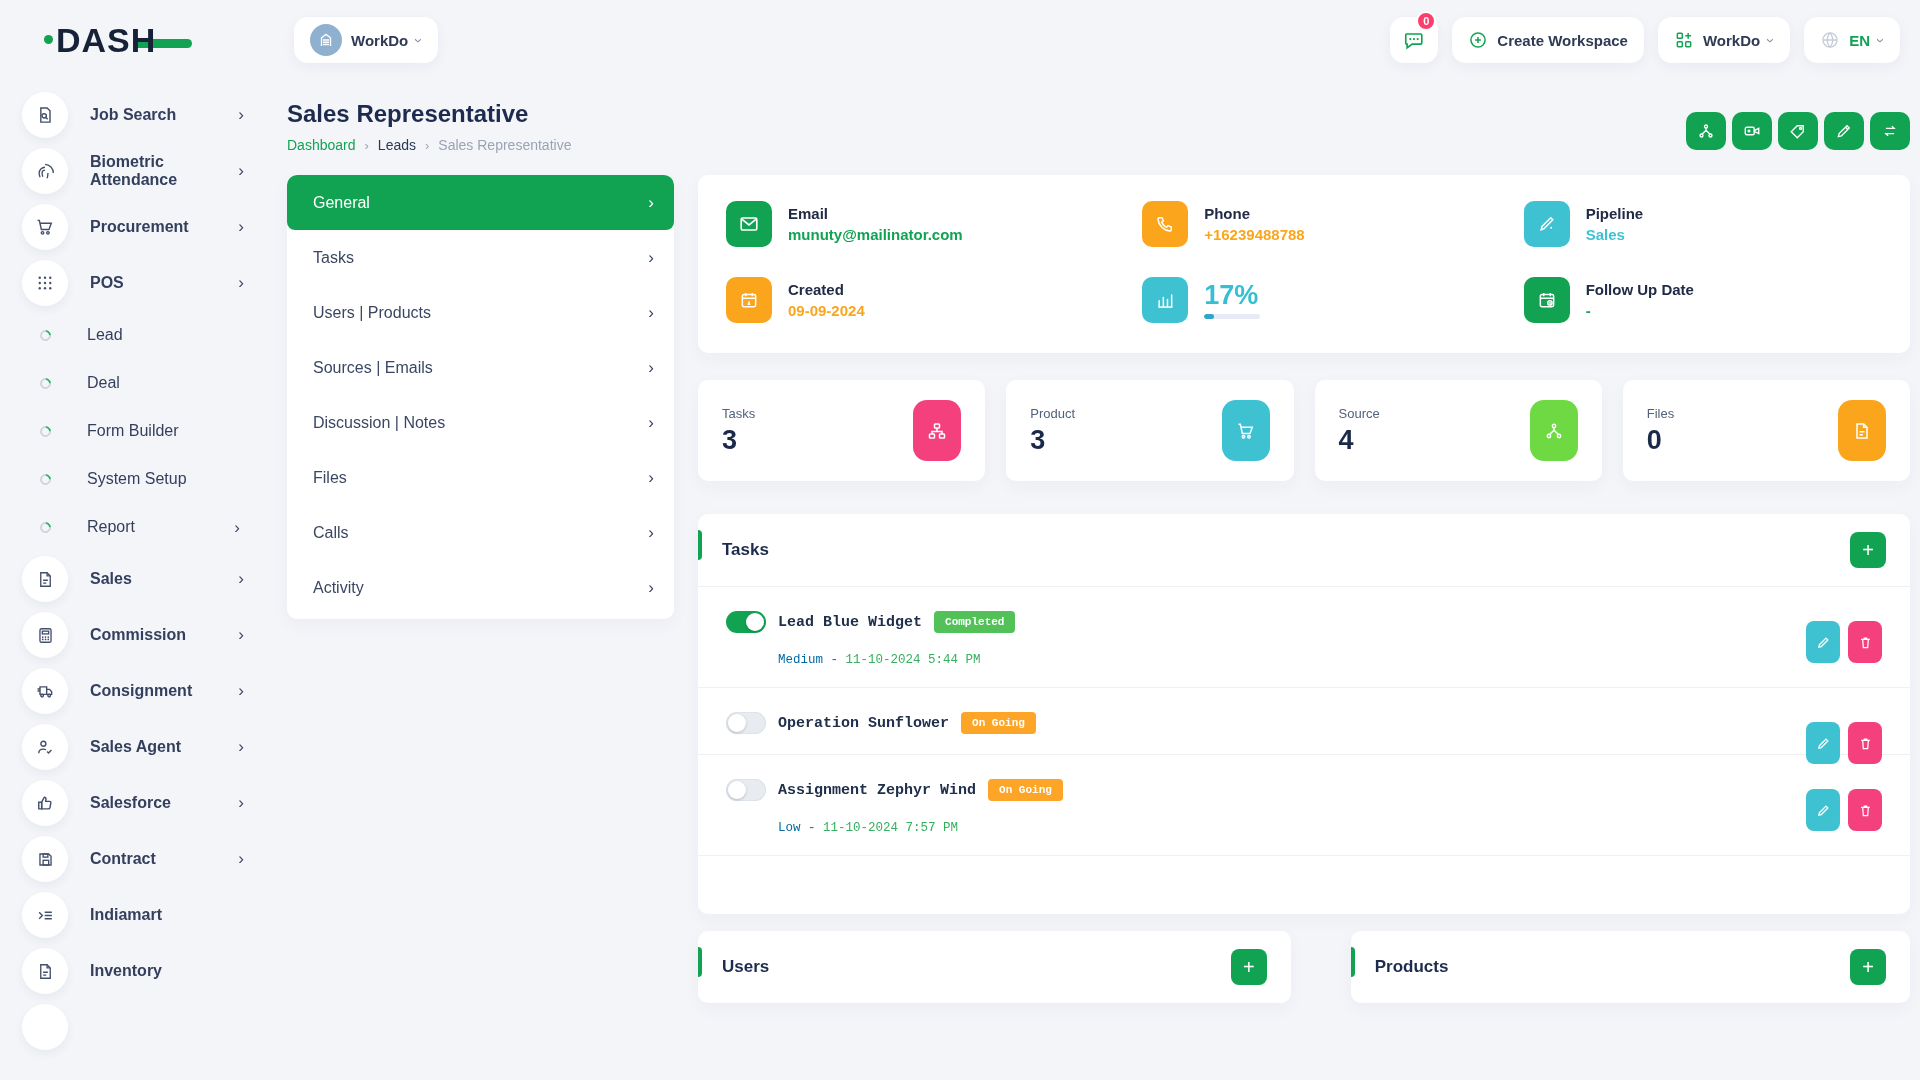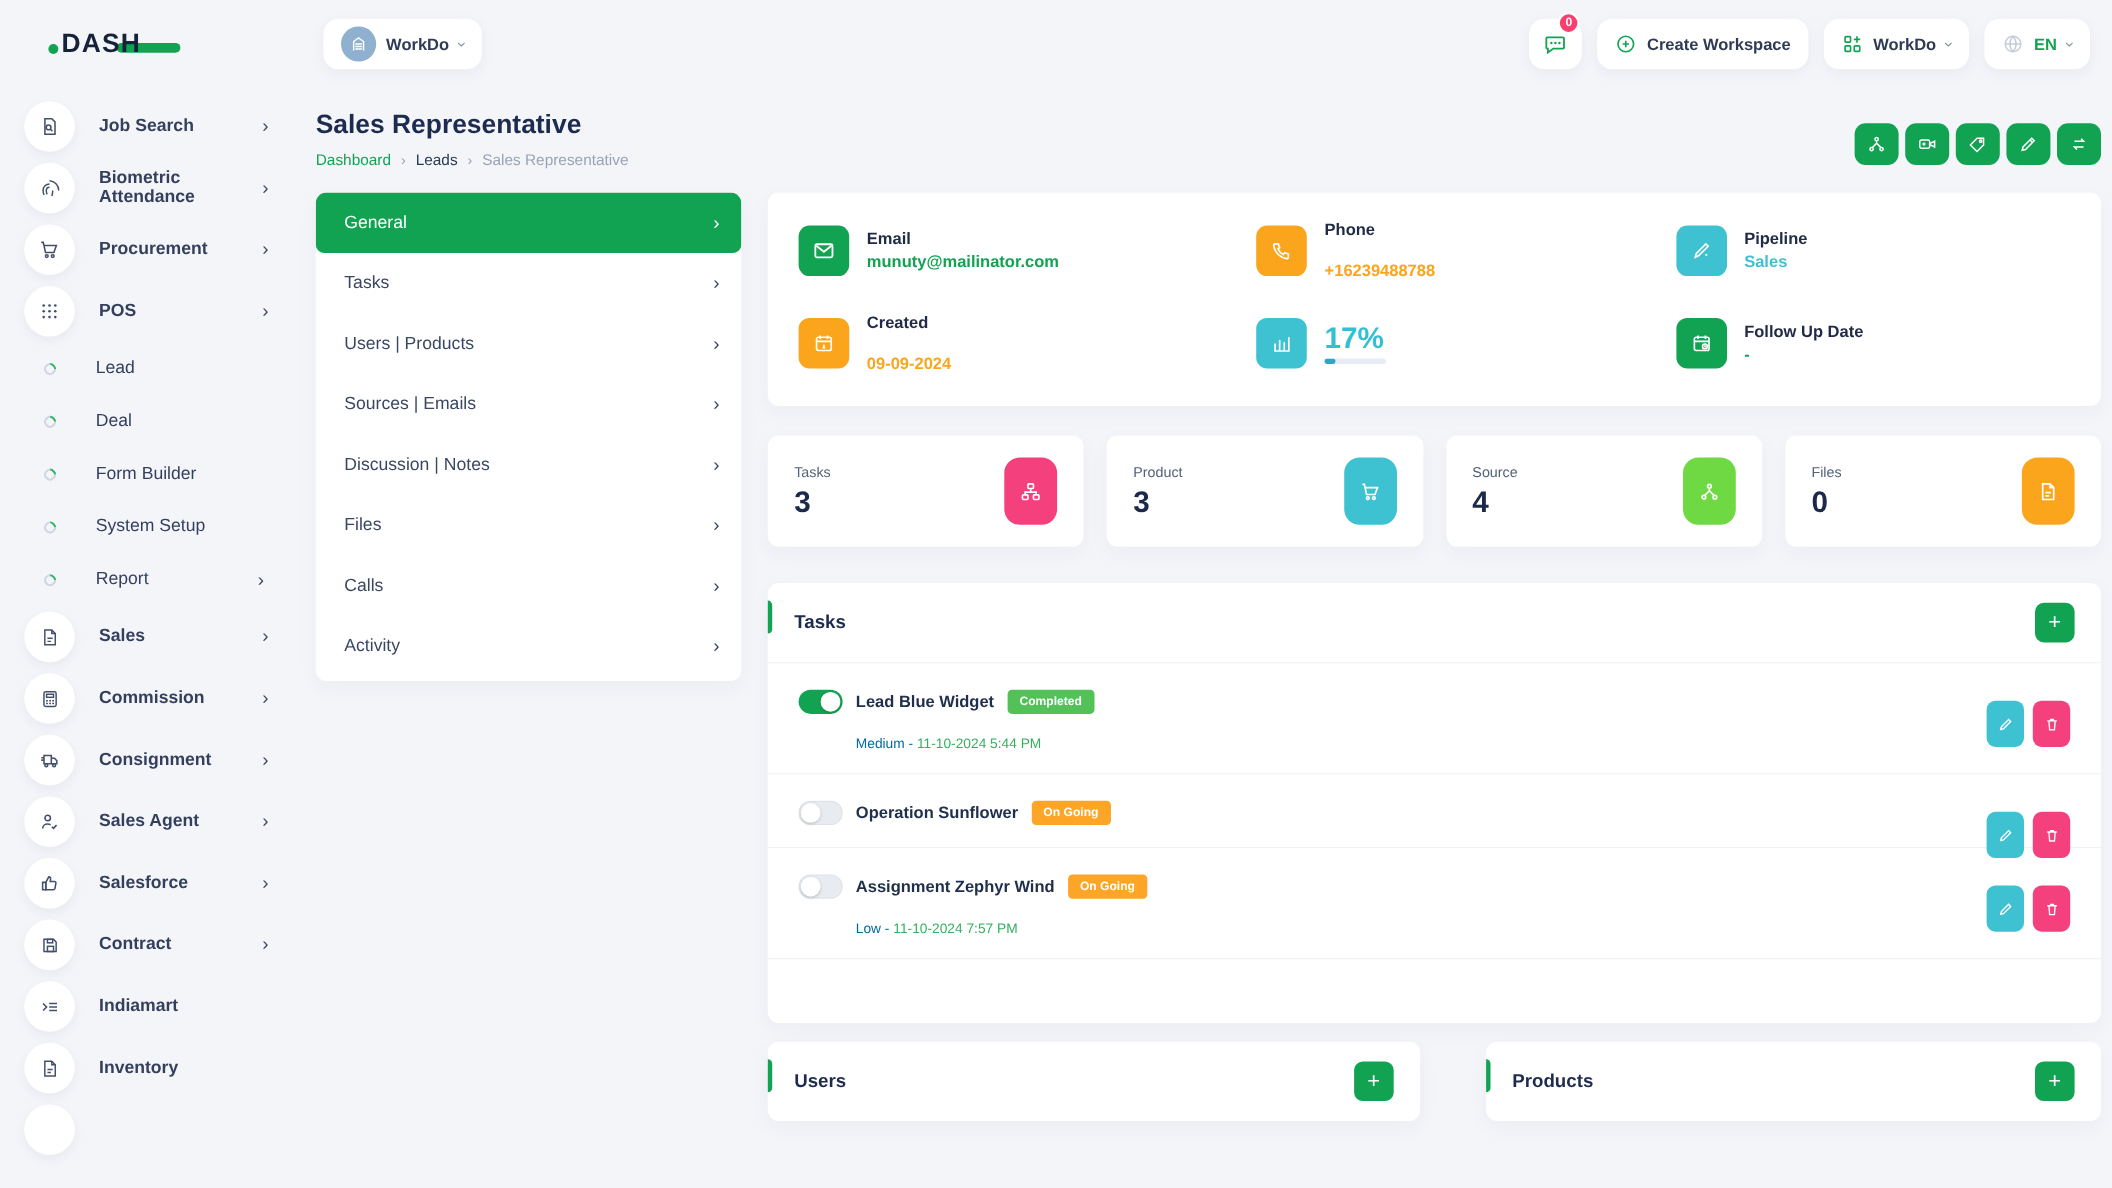--- a/index.html
+++ b/index.html
@@ -2,21 +2,21 @@
 <html><head>
 <meta charset="utf-8">
 <style>
   * { margin:0; padding:0; box-sizing:border-box; }
   html,body { width:1920px; height:1080px; overflow:hidden; background:#f4f5f9;
     font-family:"Liberation Sans", sans-serif; color:#2a3a55; }
 
   
   .topbar { height:80px; display:flex; align-items:center; padding-right:20px; }
   .logo { width:270px; display:flex; align-items:center; padding-left:56px; position:relative; }
-  .logo-text { font-size:24px; font-weight:900; letter-spacing:1px; color:#152238; position:relative; }
+  .logo-text { font-size:34px; font-weight:900; letter-spacing:1px; color:#152238; position:relative; }
   .logo-text::before { content:""; position:absolute; left:-12px; top:14px; width:9px; height:9px;
      border-radius:50%; background:#12a352; }
   .logo-bar { width:58px; height:9px; background:#12a352; border-radius:5px; margin-left:-22px; margin-top:6px; }
   .pill { background:#fff; border-radius:14px; height:46px; display:flex; align-items:center; gap:9px;
      padding:0 16px; box-shadow:0 4px 14px rgba(30,40,80,.05); font-size:15px; font-weight:700; color:#2f3a54; }
   .ws-pill { margin-left:24px; }
   .avatar-sm { width:32px; height:32px; border-radius:50%; background:#8fb0ce; display:flex; align-items:center; justify-content:center; }
   .chev { font-size:15px; color:#7d8aa5; transform:rotate(90deg); display:inline-block; font-weight:400; }
   .top-right { margin-left:auto; display:flex; align-items:center; gap:14px; }
   .icon-pill { width:48px; justify-content:center; padding:0; position:relative; }
@@ -66,42 +66,42 @@
   .right-col { flex:1; display:flex; flex-direction:column; }
 
   
   .info-card { padding:26px 28px 30px; display:grid; grid-template-columns:36% 33% 31%; row-gap:30px; }
   .gf { display:flex; align-items:center; gap:16px; }
   .gf-icon { width:46px; height:46px; border-radius:10px; display:flex; align-items:center; justify-content:center; color:#fff; flex:0 0 46px; }
   .bg-green { background:#12a352; } .bg-orange { background:#fba51c; } .bg-cyan { background:#3ec2d2; }
   .bg-pink { background:#f4407d; } .bg-lime { background:#6fd943; }
   .gf-label { font-size:15px; font-weight:700; color:#212b46; margin-bottom:4px; }
   .gf-value { font-size:15px; font-weight:700; }
-  .v-green { color:#12a352; } .v-orange { color:#fba51c;margin-top:20px; } .v-cyan { color:#3ec2d2; }
+  .v-green { color:#12a352; } .v-orange { color:#fba51c; } .v-cyan { color:#3ec2d2; }
   .pct { font-size:27px; font-weight:700; color:#35bfd3; line-height:1; }
   .bar { width:56px; height:5px; background:#e7ebf5; border-radius:3px; margin-top:5px; overflow:hidden; }
   .bar > i { display:block; height:100%; background:#2ea6c9; border-radius:3px; }
 
   
   .stats { display:grid; grid-template-columns:repeat(4,1fr); gap:21px; margin-top:27px; }
   .stat { padding:20px 24px; display:flex; align-items:center; height:101px; }
   .stat-label { font-size:13px; color:#52627a; }
   .stat-value { font-size:27px; font-weight:700; color:#1b2a4a; margin-top:4px; }
   .stat-icon { margin-left:auto; width:48px; height:61px; border-radius:14px; display:flex; align-items:center; justify-content:center; color:#fff; }
 
   
   .sect { margin-top:33px; position:relative; }
   .sect-head { display:flex; align-items:center; padding:18px 24px; position:relative; }
   .accent { position:absolute; left:0; top:16px; width:4px; height:30px; background:#12a352; border-radius:0 4px 4px 0; }
   .sect-title { font-size:17px; font-weight:700; color:#1d2b4e; }
   .plus-btn { margin-left:auto; width:36px; height:36px; border-radius:8px; background:#12a352; color:#fff;
      font-size:20px; display:flex; align-items:center; justify-content:center; cursor:pointer; }
   .divider { height:1px; background:#eef0f3; }
 
-  .task-row { padding:24px 28px 20px; position:relative; }
+  .task-row { padding:24px 28px 20px; position:relative;font-family:Liberation Mono, monospace; }
   .task-top { display:flex; align-items:center; gap:12px; }
   .toggle { width:40px; height:22px; border-radius:11px; background:#e8ecf1; position:relative; flex:0 0 40px;
      box-shadow:inset 0 0 0 1px #dde3ea; cursor:pointer; }
   .toggle::after { content:""; position:absolute; top:2px; left:2px; width:18px; height:18px; border-radius:50%;
      background:#fff; box-shadow:0 1px 3px rgba(0,0,0,.2); }
   .toggle.on { background:#12a352; box-shadow:none; }
   .toggle.on::after { left:20px; }
   .task-name { font-size:15px; font-weight:700; color:#20304c; }
   .badge { font-size:11px; font-weight:700; color:#fff; padding:5px 11px; border-radius:4px; }
   .badge-green { background:#51c158; } .badge-orange { background:#fda527; }

